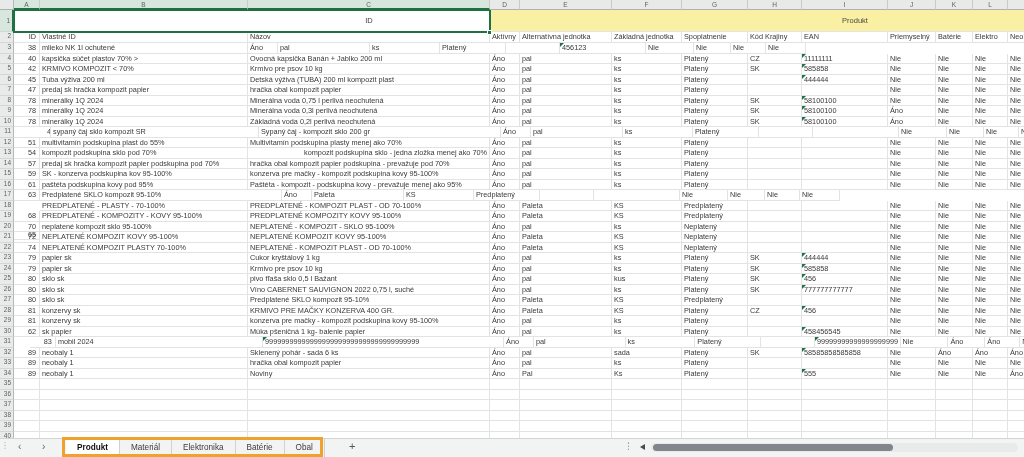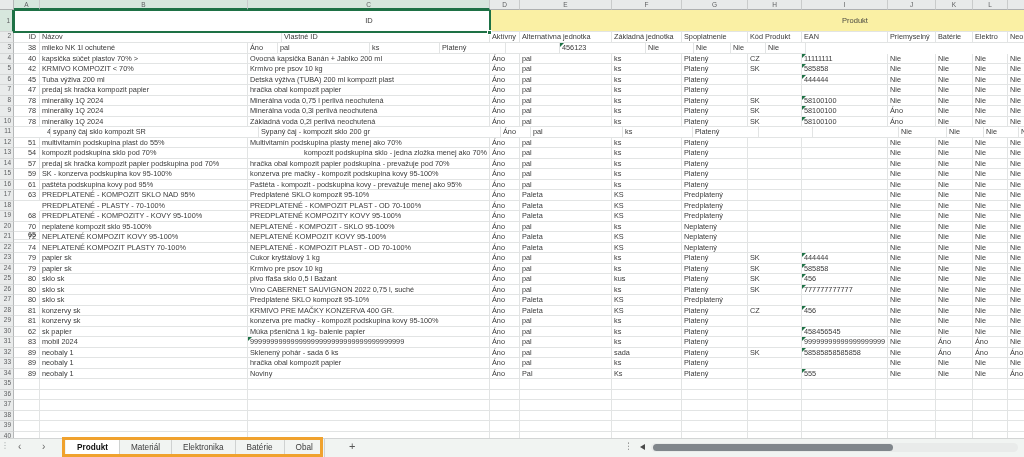--- a/index.html
+++ b/index.html
@@ -85,27 +85,27 @@
         <div class="mergeleft" style="width: 476px;">
           <span class="idlabel">ID</span>
         </div>
         <div class="band" style="width: 560px;">
           <span class="bandlabel">Produkt</span>
         </div>
       </div>
       <div class="row" style="height: 11px;">
         <div class="gut">2</div>
         <div class="cell num" style="width: 26px; height: 100%;"><span>ID</span></div>
+        <div class="cell" style="width: 208px; height: 100%;"><span>Vlastné ID</span></div>
         <div class="cell" style="width: 242px; height: 100%;"><span>Názov</span></div>
-        <div class="cell" style="width: 208px; height: 100%;"><span>Vlastné ID</span></div>
         <div class="cell" style="width: 30px; height: 100%;"><span>Aktívny</span></div>
         <div class="cell" style="width: 92px; height: 100%;"><span>Alternatívna jednotka</span></div>
         <div class="cell" style="width: 70px; height: 100%;"><span>Základná jednotka</span></div>
         <div class="cell" style="width: 66px; height: 100%;"><span>Spoplatnenie</span></div>
-        <div class="cell" style="width: 54px; height: 100%;"><span>Kód Produkt</span></div>
+        <div class="cell" style="width: 54px; height: 100%;"><span>Kód Krajiny</span></div>
         <div class="cell" style="width: 86px; height: 100%;"><span>EAN</span></div>
         <div class="cell" style="width: 48px; height: 100%;"><span>Priemyselný</span></div>
         <div class="cell" style="width: 37px; height: 100%;"><span>Batérie</span></div>
         <div class="cell" style="width: 35px; height: 100%;"><span>Elektro</span></div>
         <div class="cell" style="width: 40px; height: 100%;"><span>Neobal</span></div>
       </div>
       <div class="row" style="height: 10.5px;">
         <div class="gut">3</div>
         <div class="cell num" style="width: 26px; height: 100%;"><span>38</span></div>
         <div class="cell" style="width: 208px; height: 100%;"><span>mlieko NK 1l ochutené</span></div>
@@ -324,21 +324,20 @@
         <div class="cell" style="width: 54px; height: 100%;"></div>
         <div class="cell" style="width: 86px; height: 100%;"></div>
         <div class="cell" style="width: 48px; height: 100%;"><span>Nie</span></div>
         <div class="cell" style="width: 37px; height: 100%;"><span>Nie</span></div>
         <div class="cell" style="width: 35px; height: 100%;"><span>Nie</span></div>
         <div class="cell" style="width: 40px; height: 100%;"><span>Nie</span></div>
       </div>
       <div class="row" style="height: 10.5px;">
         <div class="gut">17</div>
         <div class="cell num" style="width: 26px; height: 100%;"><span>63</span></div>
-        <div class="cell" style="width: 208px; height: 100%;"><span>PREDPLATENÉ - KOMPOZIT SKLO NAD 95%</span></div>
         <div class="cell" style="width: 242px; height: 100%;"><span>Predplatené SKLO kompozit 95-10%</span></div>
         <div class="cell" style="width: 30px; height: 100%;"><span>Áno</span></div>
         <div class="cell" style="width: 92px; height: 100%;"><span>Paleta</span></div>
         <div class="cell" style="width: 70px; height: 100%;"><span>KS</span></div>
         <div class="cell" style="width: 66px; height: 100%;"><span>Predplatený</span></div>
         <div class="cell" style="width: 54px; height: 100%;"></div>
         <div class="cell" style="width: 86px; height: 100%;"></div>
         <div class="cell" style="width: 48px; height: 100%;"><span>Nie</span></div>
         <div class="cell" style="width: 37px; height: 100%;"><span>Nie</span></div>
         <div class="cell" style="width: 35px; height: 100%;"><span>Nie</span></div>
@@ -547,21 +546,21 @@
         <div class="cell" style="width: 66px; height: 100%;"><span>Platený</span></div>
         <div class="cell" style="width: 54px; height: 100%;"></div>
         <div class="cell" style="width: 86px; height: 100%;"><i class="tri"></i><span>458456545</span></div>
         <div class="cell" style="width: 48px; height: 100%;"><span>Nie</span></div>
         <div class="cell" style="width: 37px; height: 100%;"><span>Nie</span></div>
         <div class="cell" style="width: 35px; height: 100%;"><span>Nie</span></div>
         <div class="cell" style="width: 40px; height: 100%;"><span>Nie</span></div>
       </div>
       <div class="row" style="height: 10.5px;">
         <div class="gut">31</div>
-        <div class="cell num" style="width: 26px; height: 100%;"><span>83</span></div>
+        <div class="cell num" style="width: 26px; height: 100%; margin-left: 16px;"><span>83</span></div>
         <div class="cell" style="width: 208px; height: 100%;"><span>mobil 2024</span></div>
         <div class="cell" style="width: 242px; height: 100%;"><i class="tri"></i><span>99999999999999999999999999999999999999</span></div>
         <div class="cell" style="width: 30px; height: 100%;"><span>Áno</span></div>
         <div class="cell" style="width: 92px; height: 100%;"><span>pal</span></div>
         <div class="cell" style="width: 70px; height: 100%;"><span>ks</span></div>
         <div class="cell" style="width: 66px; height: 100%;"><span>Platený</span></div>
         <div class="cell" style="width: 54px; height: 100%;"></div>
         <div class="cell" style="width: 86px; height: 100%;"><i class="tri"></i><span>99999999999999999999</span></div>
         <div class="cell" style="width: 48px; height: 100%;"><span>Nie</span></div>
         <div class="cell" style="width: 37px; height: 100%;"><span>Áno</span></div>

